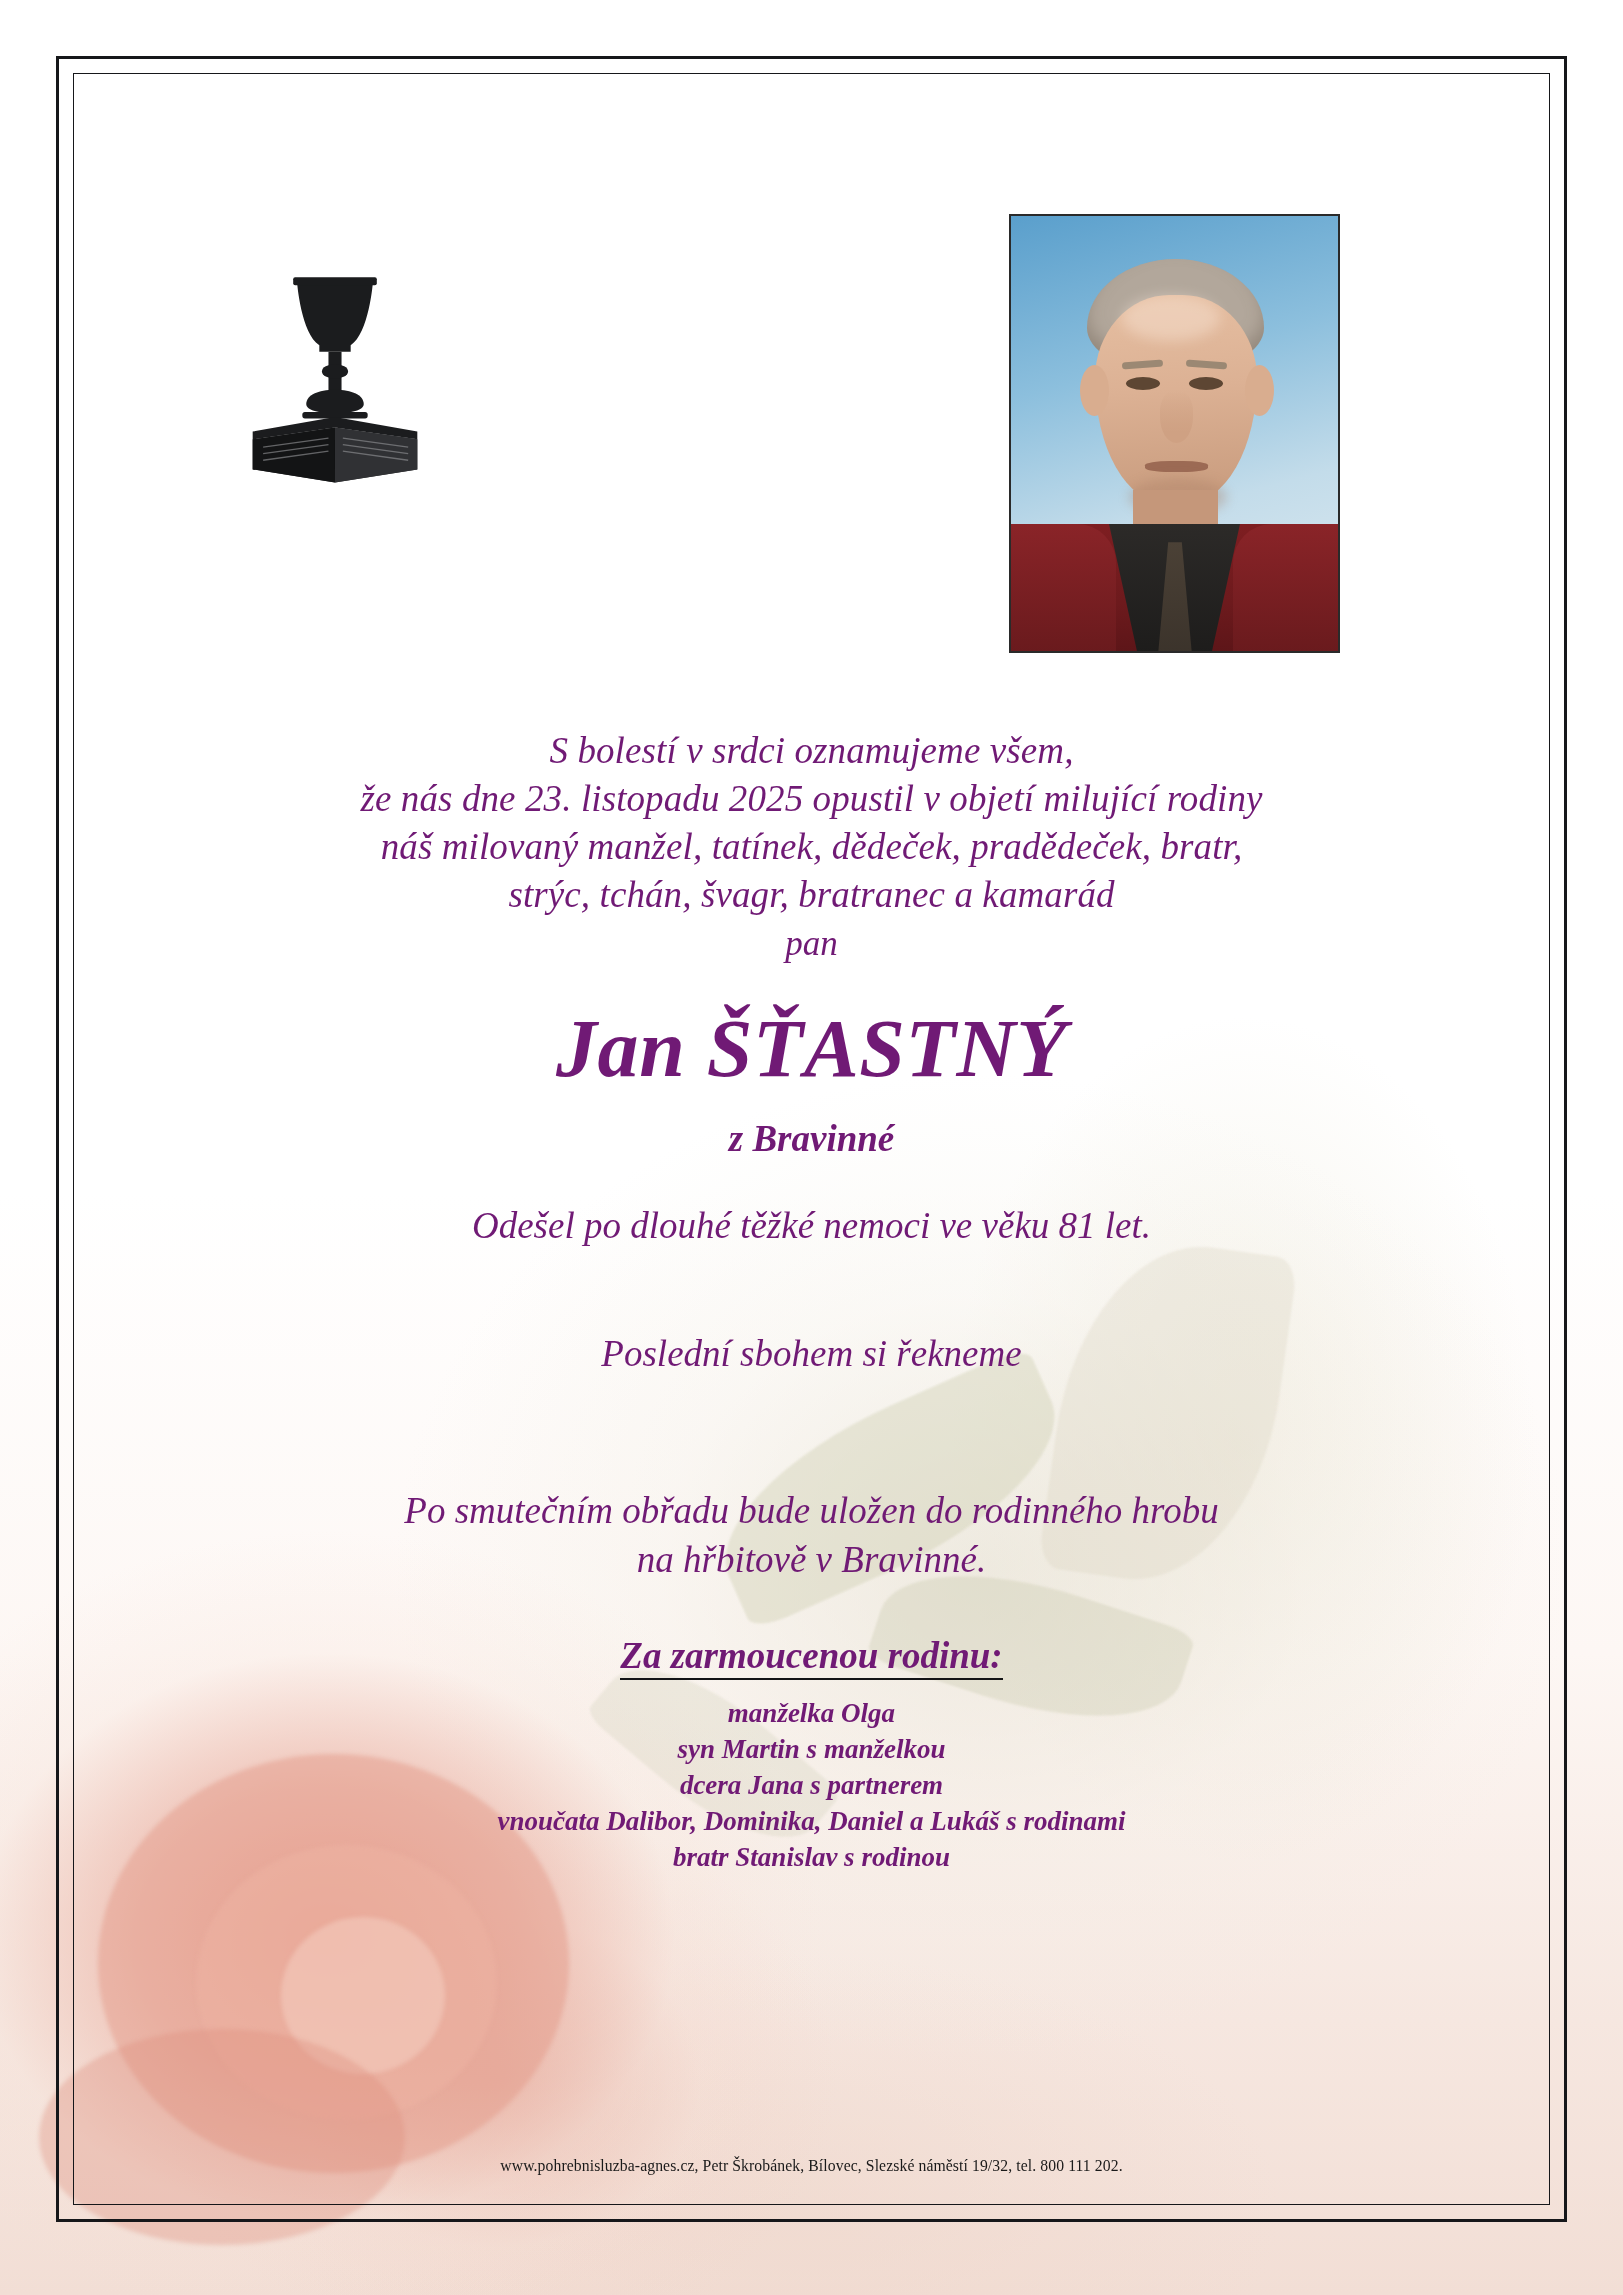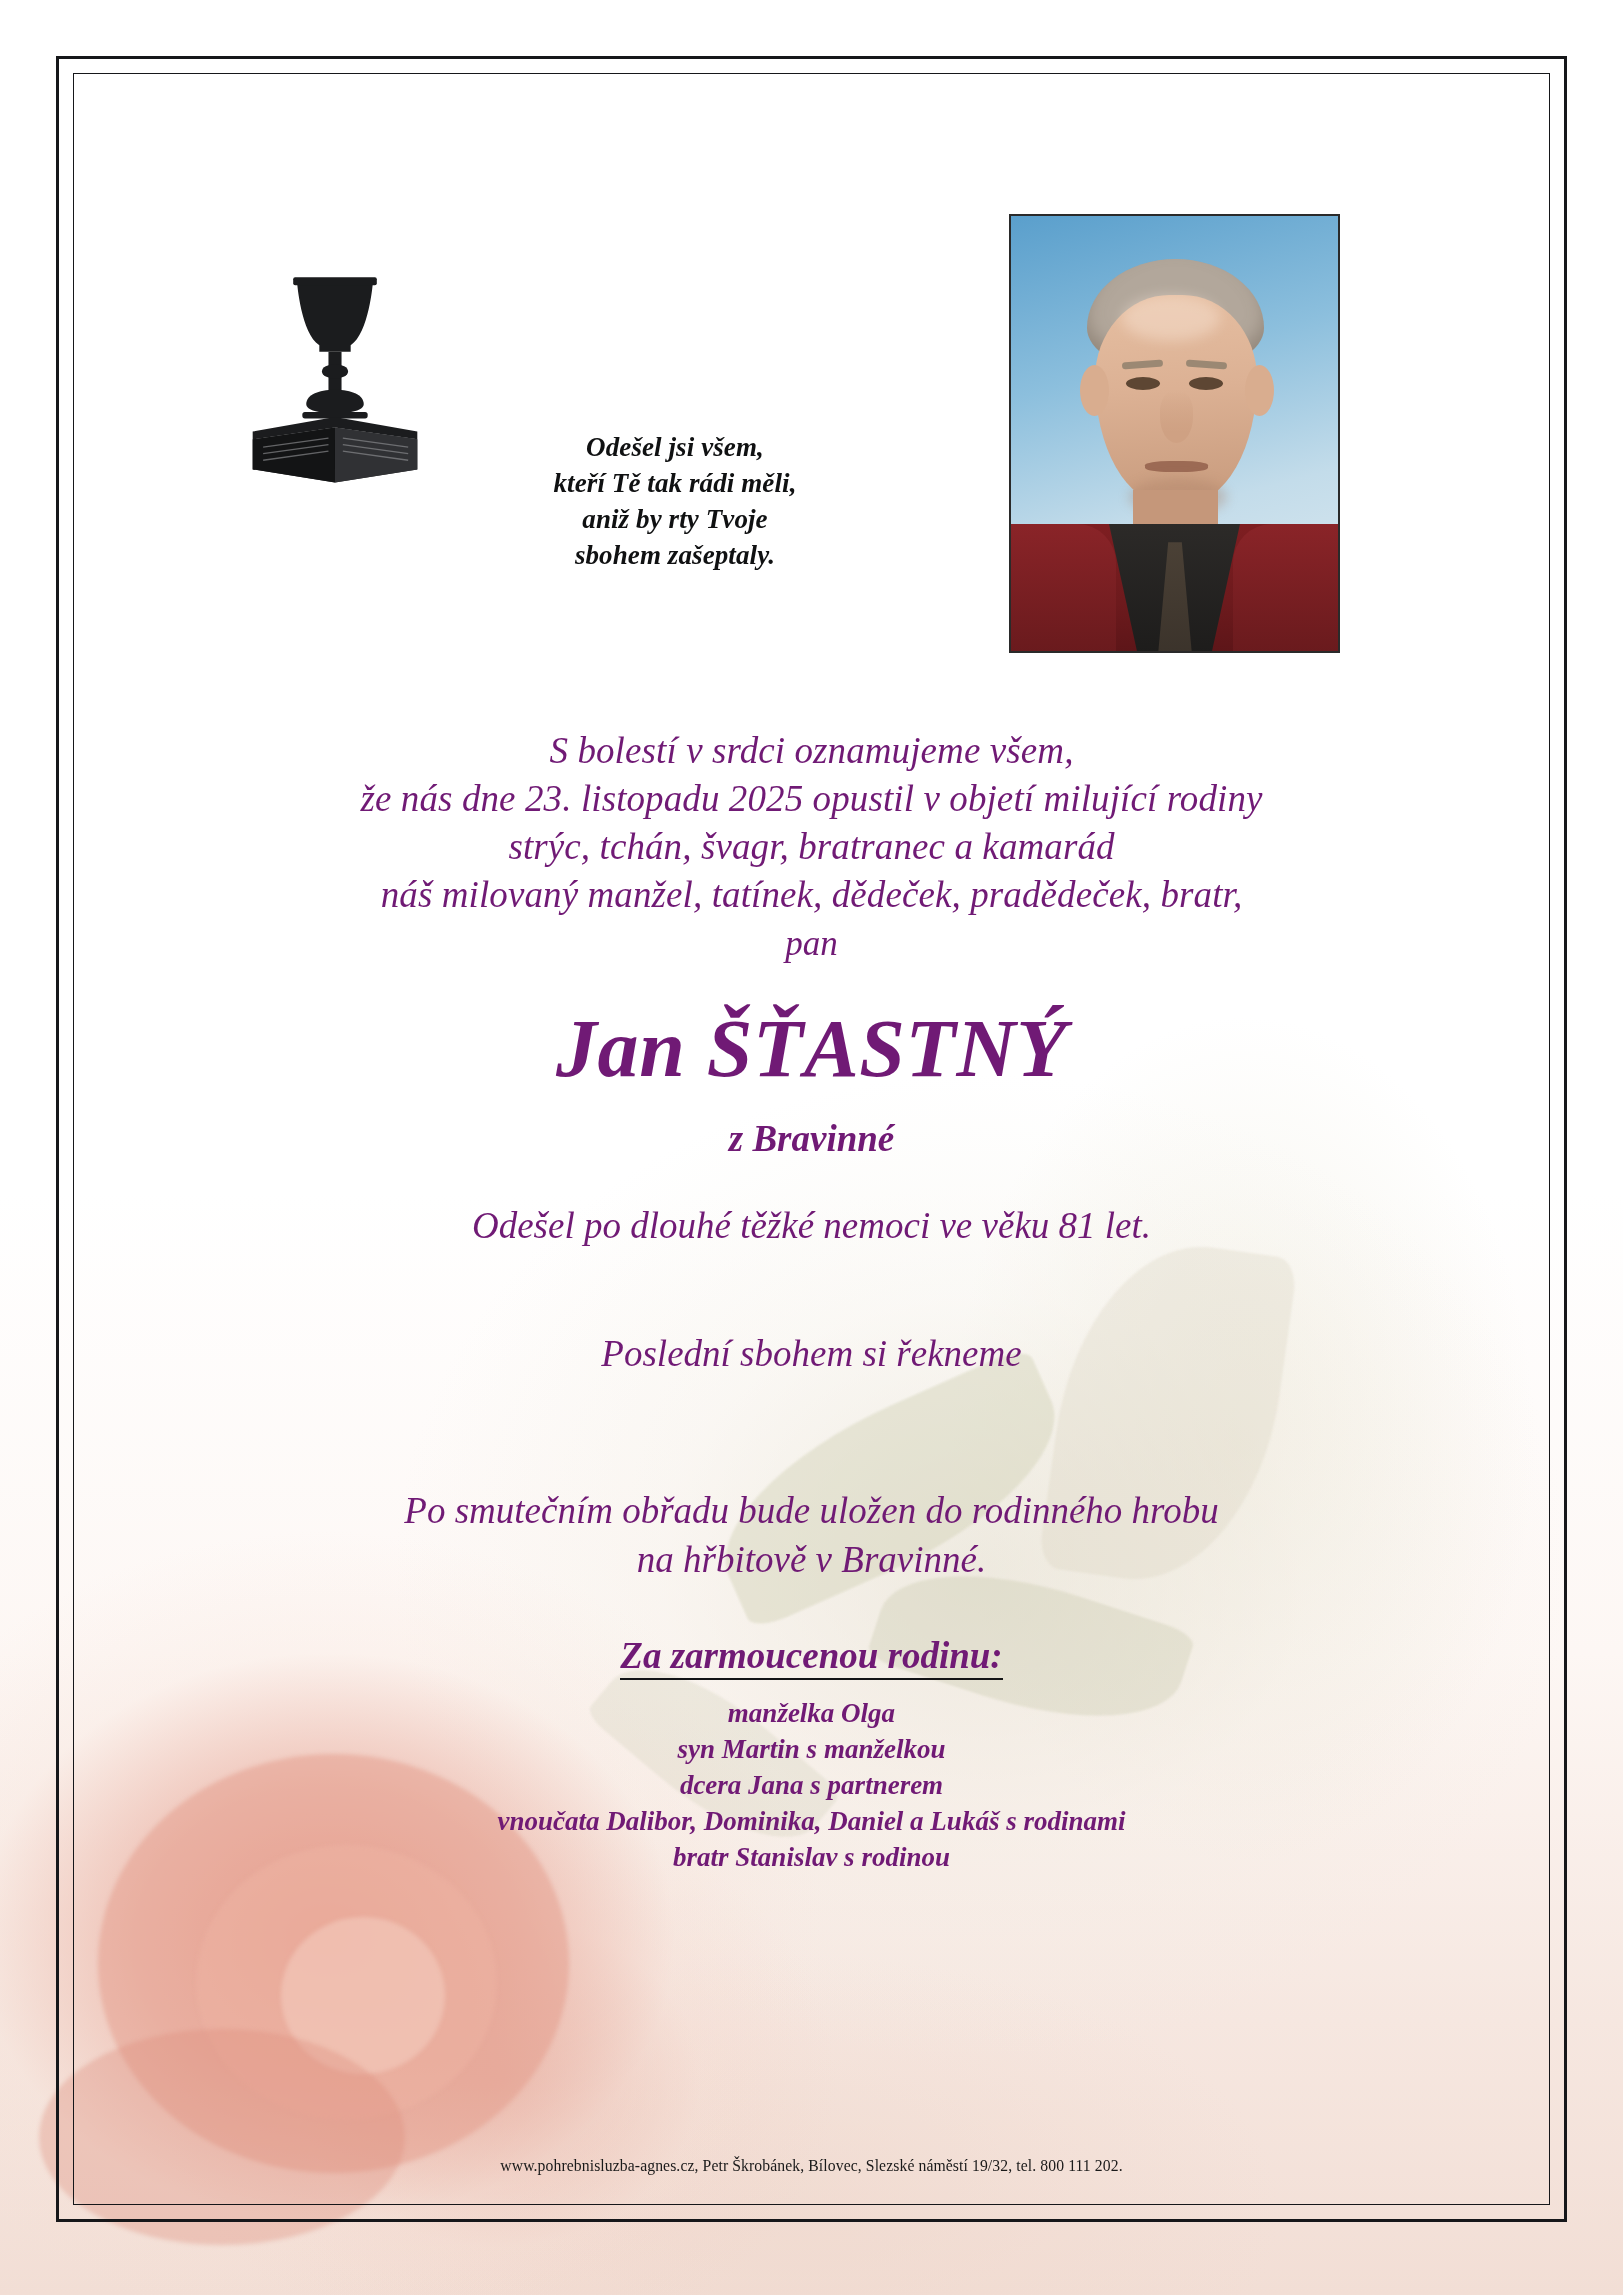--- a/index.html
+++ b/index.html
@@ -352,26 +352,20 @@
             <line x1="40" y1="322" x2="140" y2="308"></line>
             <line x1="40" y1="332" x2="140" y2="318"></line>
             <line x1="162" y1="298" x2="262" y2="312"></line>
             <line x1="162" y1="308" x2="262" y2="322"></line>
             <line x1="162" y1="318" x2="262" y2="332"></line>
           </g>
         </g>
       </svg>
     </div>
 
-    <div class="verse">
-      <div>Odešel jsi všem,</div>
-      <div>kteří Tě tak rádi měli,</div>
-      <div>aniž by rty Tvoje</div>
-      <div>sbohem zašeptaly.</div>
-    </div>
 
     <div class="portrait">
       <div class="sky"></div>
       <div class="face-wrap">
         <div class="hair"></div>
         <div class="face"></div>
         <div class="forehead-shine"></div>
         <div class="ear-l"></div>
         <div class="ear-r"></div>
         <div class="brow left"></div>
@@ -386,22 +380,22 @@
           <div class="tie"></div>
         </div>
         <div class="shoulder-l"></div>
         <div class="shoulder-r"></div>
       </div>
     </div>
 
     <div class="txt announce">
       <div>S bolestí v srdci oznamujeme všem,</div>
       <div>že nás dne 23. listopadu 2025 opustil v objetí milující rodiny</div>
+      <div>náš milovaný manžel, tatínek, dědeček, pradědeček, bratr,</div>
       <div>strýc, tchán, švagr, bratranec a kamarád</div>
-      <div>náš milovaný manžel, tatínek, dědeček, pradědeček, bratr,</div>
     </div>
 
     <div class="txt pan">pan</div>
 
     <div class="txt name">Jan ŠŤASTNÝ</div>
 
     <div class="txt origin">z Bravinné</div>
 
     <div class="txt age-line">Odešel po dlouhé těžké nemoci ve věku 81 let.</div>
 

